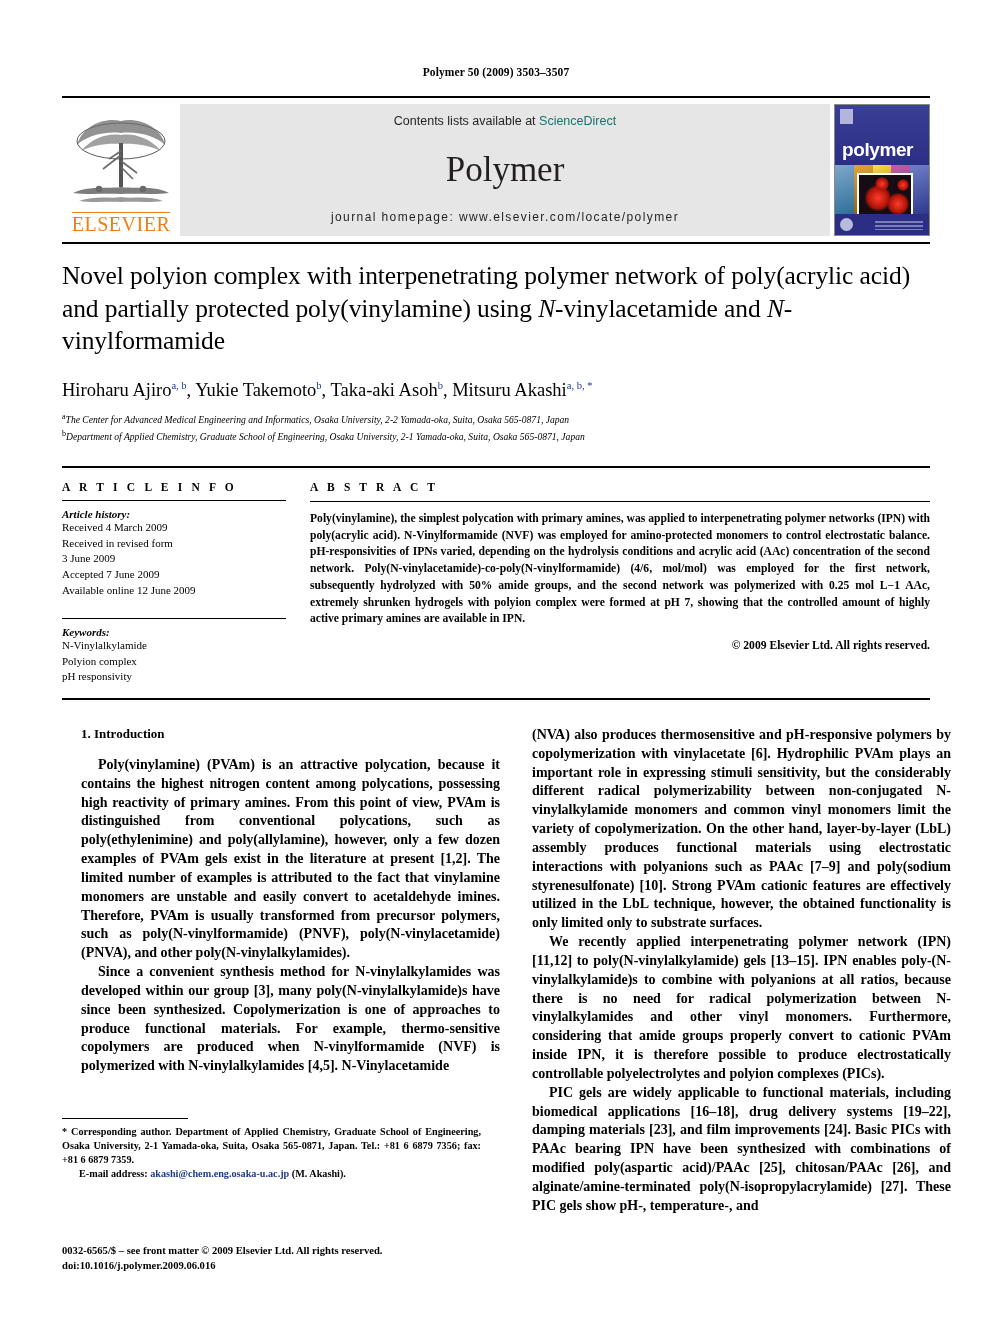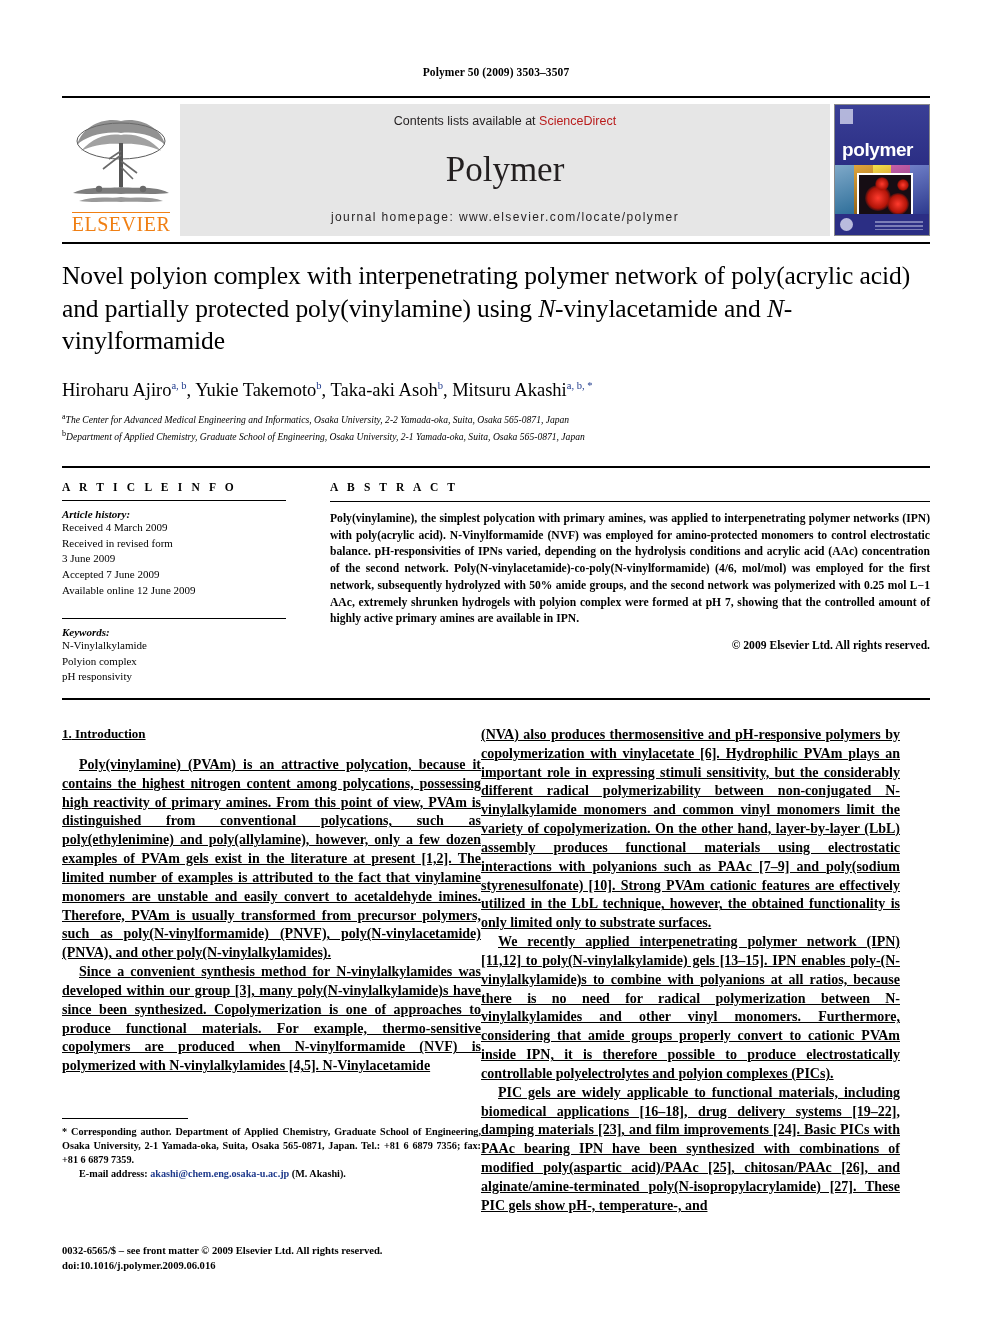--- a/index.html
+++ b/index.html
@@ -77,21 +77,21 @@
     align-items: center;
     justify-content: space-between;
     padding: 10px 0 12px 0;
     box-sizing: border-box;
   }
   .contents-line {
     font-family: "Liberation Sans", sans-serif;
     font-size: 12.5px;
     color: #231f20;
   }
-  .sd-link { color: #b91c1c; }
+  .sd-link { color: #0f766e; }
   .journal-name {
     font-family: "Liberation Serif", serif;
     font-size: 35px;
     color: #231f20;
     line-height: 1;
   }
   .homepage-line {
     font-family: "Liberation Sans", sans-serif;
     font-size: 12px;
     color: #231f20;
@@ -193,21 +193,20 @@
     line-height: 1.5;
   }
   .affiliations sup { font-style: normal; font-size: 8px; }
 
   
   .info-band {
     margin: 22px 62px 0 62px;
     border-top: 2.5px solid #000;
     display: flex;
     padding-top: 13px;
-    gap: 20px;
   }
   .col-info { width: 248px; flex: 0 0 248px; padding-right: 24px; box-sizing: border-box; }
   .col-abstract { flex: 1 1 auto; }
   .sect-label {
     font-size: 11.5px;
     font-weight: bold;
     letter-spacing: 3.2px;
     font-family: "Liberation Serif", serif;
   }
   .rule { border-top: 1.2px solid #000; margin: 7px 0 7px 0; }
@@ -225,23 +224,23 @@
   .copyright {
     font-size: 11.6px;
     font-weight: bold;
     text-align: right;
     margin-top: 11px;
   }
   .band-bottom { margin: 13px 62px 0 62px; border-top: 2.5px solid #000; }
 
   
   .body-cols {
-    margin: 26px 62px 0 62px;
-    display: flex;
-    text-decoration: underline;
+    margin: 26px 62px 0 81px;
+    display: flex;
+    gap: 32px;
   }
   .bcol { width: 419px; flex: 0 0 419px; }
   h2.sec {
     font-size: 13px;
     font-weight: bold;
     margin: 0 0 14px 0;
     font-family: "Liberation Serif", serif;
   }
   p.body {
     font-size: 14px;

